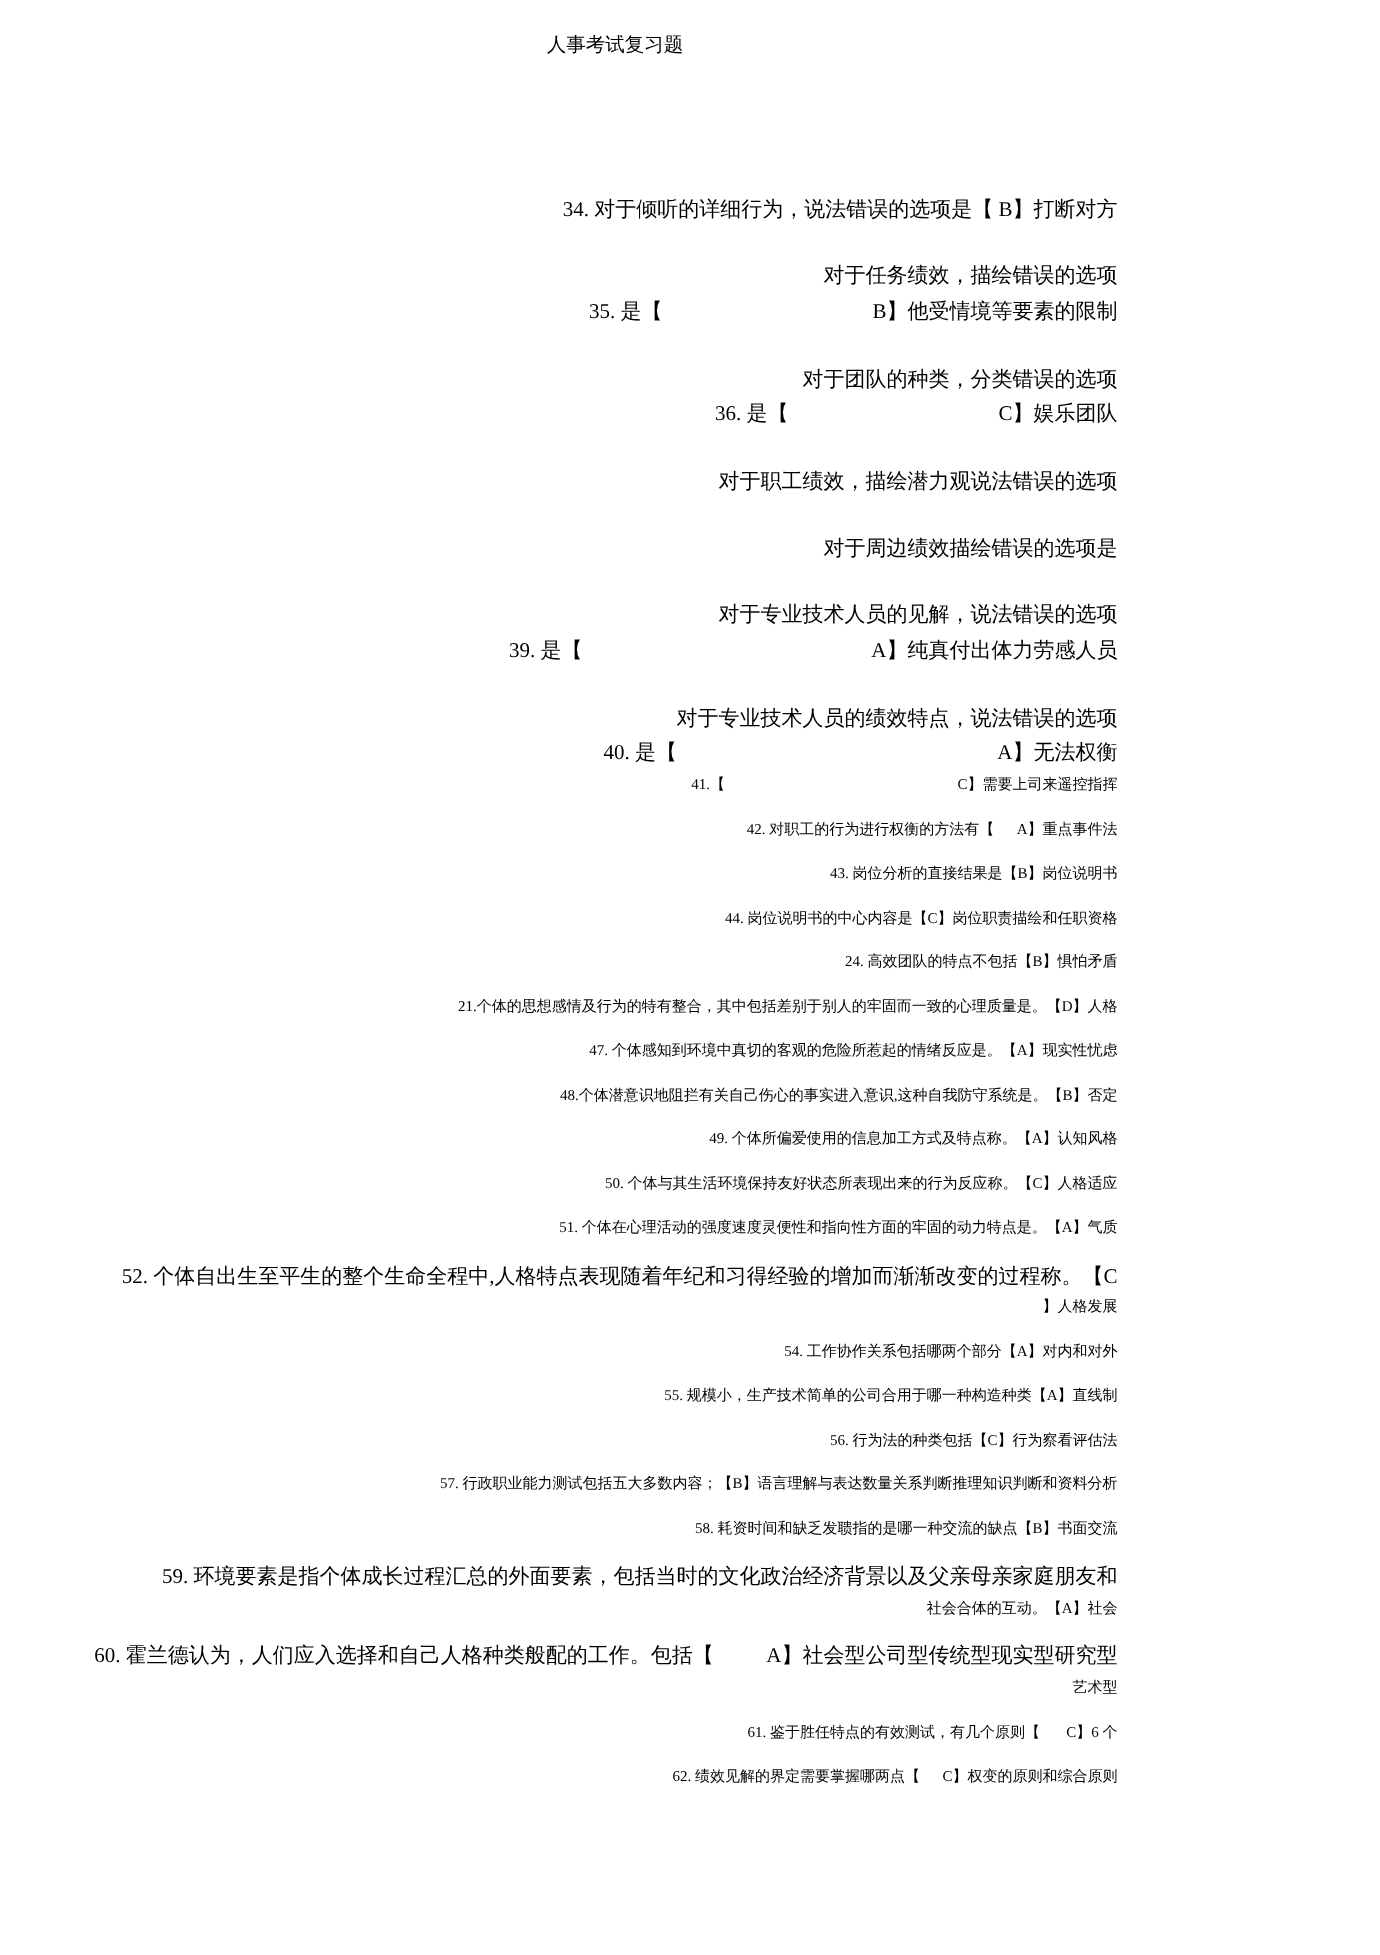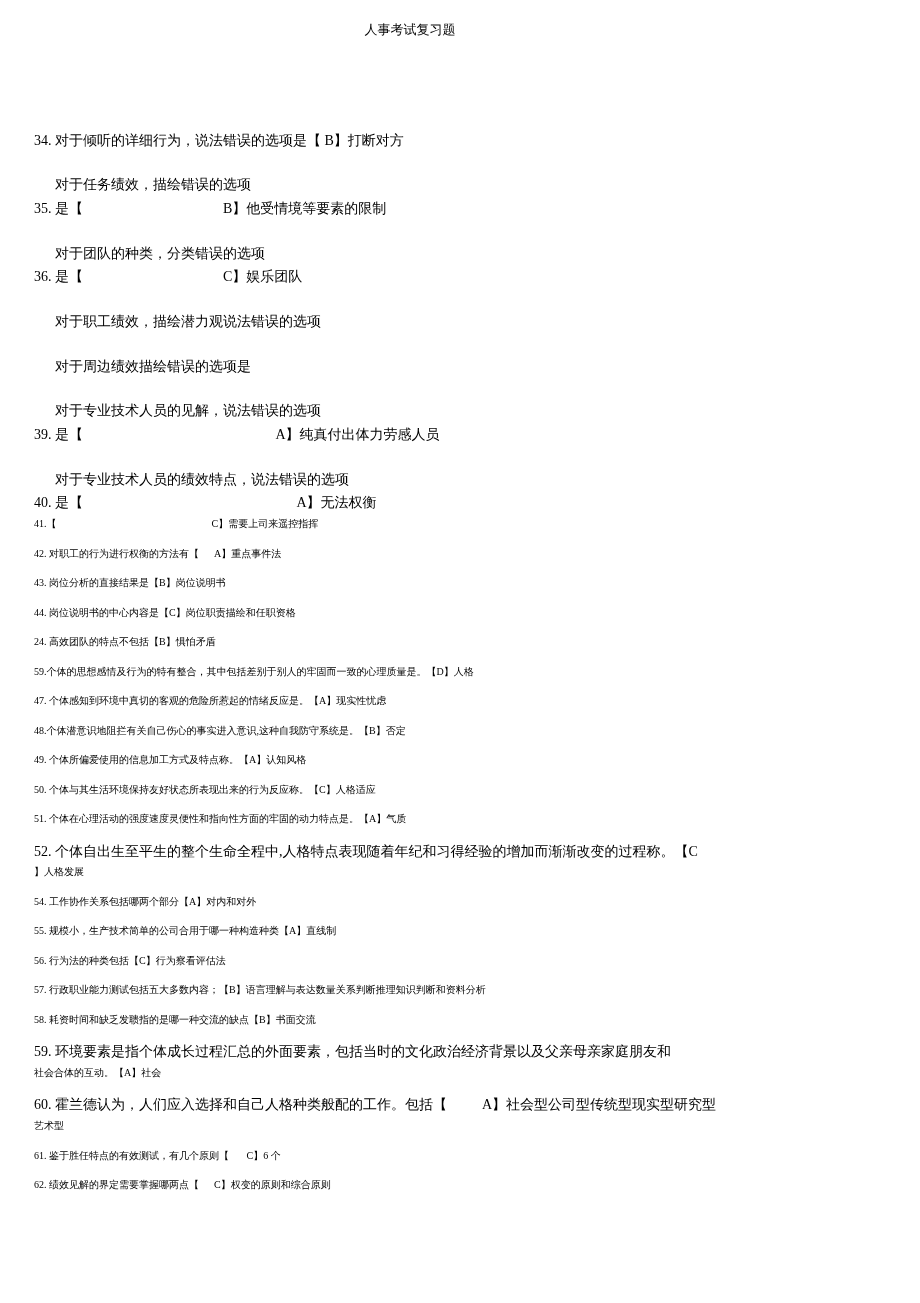--- a/index.html
+++ b/index.html
@@ -17,20 +17,21 @@
       position: relative;
       box-sizing: border-box;
     }
     .header {
       text-align: center;
       padding-top: 20px;
       font-size: 13px;
     }
     .content {
       padding: 90px 75px 0 34px;
+      text-align: right;
     }
     .q {
       margin: 0 0 14px 0;
       font-size: 10px;
       line-height: 1.55;
     }
     .q-tight {
       margin: 0 0 2px 0;
       font-size: 14px;
       line-height: 1.55;
@@ -62,21 +63,21 @@
     <div class="q-tight sub">对于专业技术人员的见解，说法错误的选项</div>
     <div class="q-tight pre">39. 是【                                                       A】纯真付出体力劳感人员</div>
     <div class="q-tight sub">对于专业技术人员的绩效特点，说法错误的选项</div>
     <div class="q-tight pre">40. 是【                                                             A】无法权衡</div>
     <div class="q pre">41.【                                                              C】需要上司来遥控指挥</div>
 
     <div class="q pre">42. 对职工的行为进行权衡的方法有【      A】重点事件法</div>
     <div class="q">43. 岗位分析的直接结果是【B】岗位说明书</div>
     <div class="q">44. 岗位说明书的中心内容是【C】岗位职责描绘和任职资格</div>
     <div class="q">24. 高效团队的特点不包括【B】惧怕矛盾</div>
-    <div class="q">59.个体的思想感情及行为的特有整合，其中包括差别于别人的牢固而一致的心理质量是。【D】人格</div>
+    <div class="q">21.个体的思想感情及行为的特有整合，其中包括差别于别人的牢固而一致的心理质量是。【D】人格</div>
     <div class="q">47. 个体感知到环境中真切的客观的危险所惹起的情绪反应是。【A】现实性忧虑</div>
     <div class="q">48.个体潜意识地阻拦有关自己伤心的事实进入意识,这种自我防守系统是。【B】否定</div>
     <div class="q">49. 个体所偏爱使用的信息加工方式及特点称。【A】认知风格</div>
     <div class="q">50. 个体与其生活环境保持友好状态所表现出来的行为反应称。【C】人格适应</div>
     <div class="q">51. 个体在心理活动的强度速度灵便性和指向性方面的牢固的动力特点是。【A】气质</div>
 
     <div class="q-tight">52. 个体自出生至平生的整个生命全程中,人格特点表现随着年纪和习得经验的增加而渐渐改变的过程称。【C</div>
     <div class="q">】人格发展</div>
 
     <div class="q">54. 工作协作关系包括哪两个部分【A】对内和对外</div>

